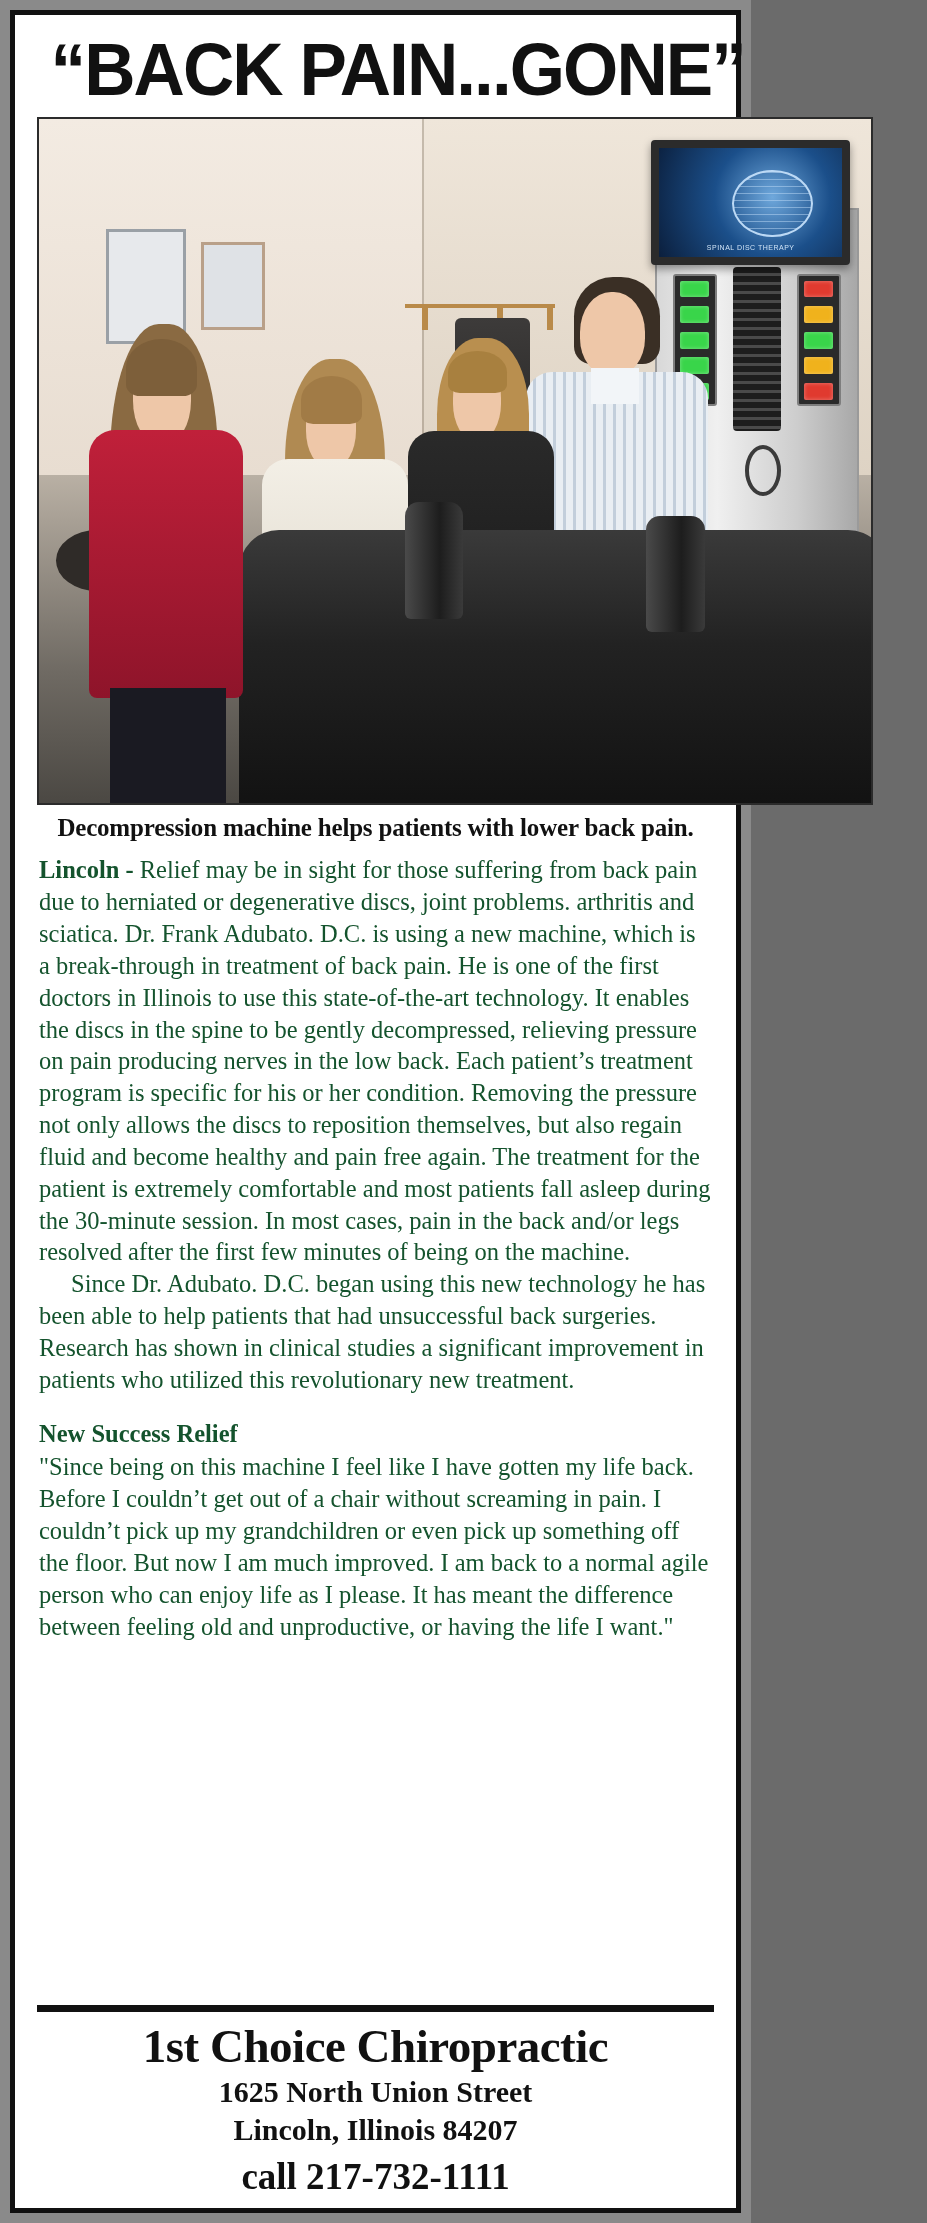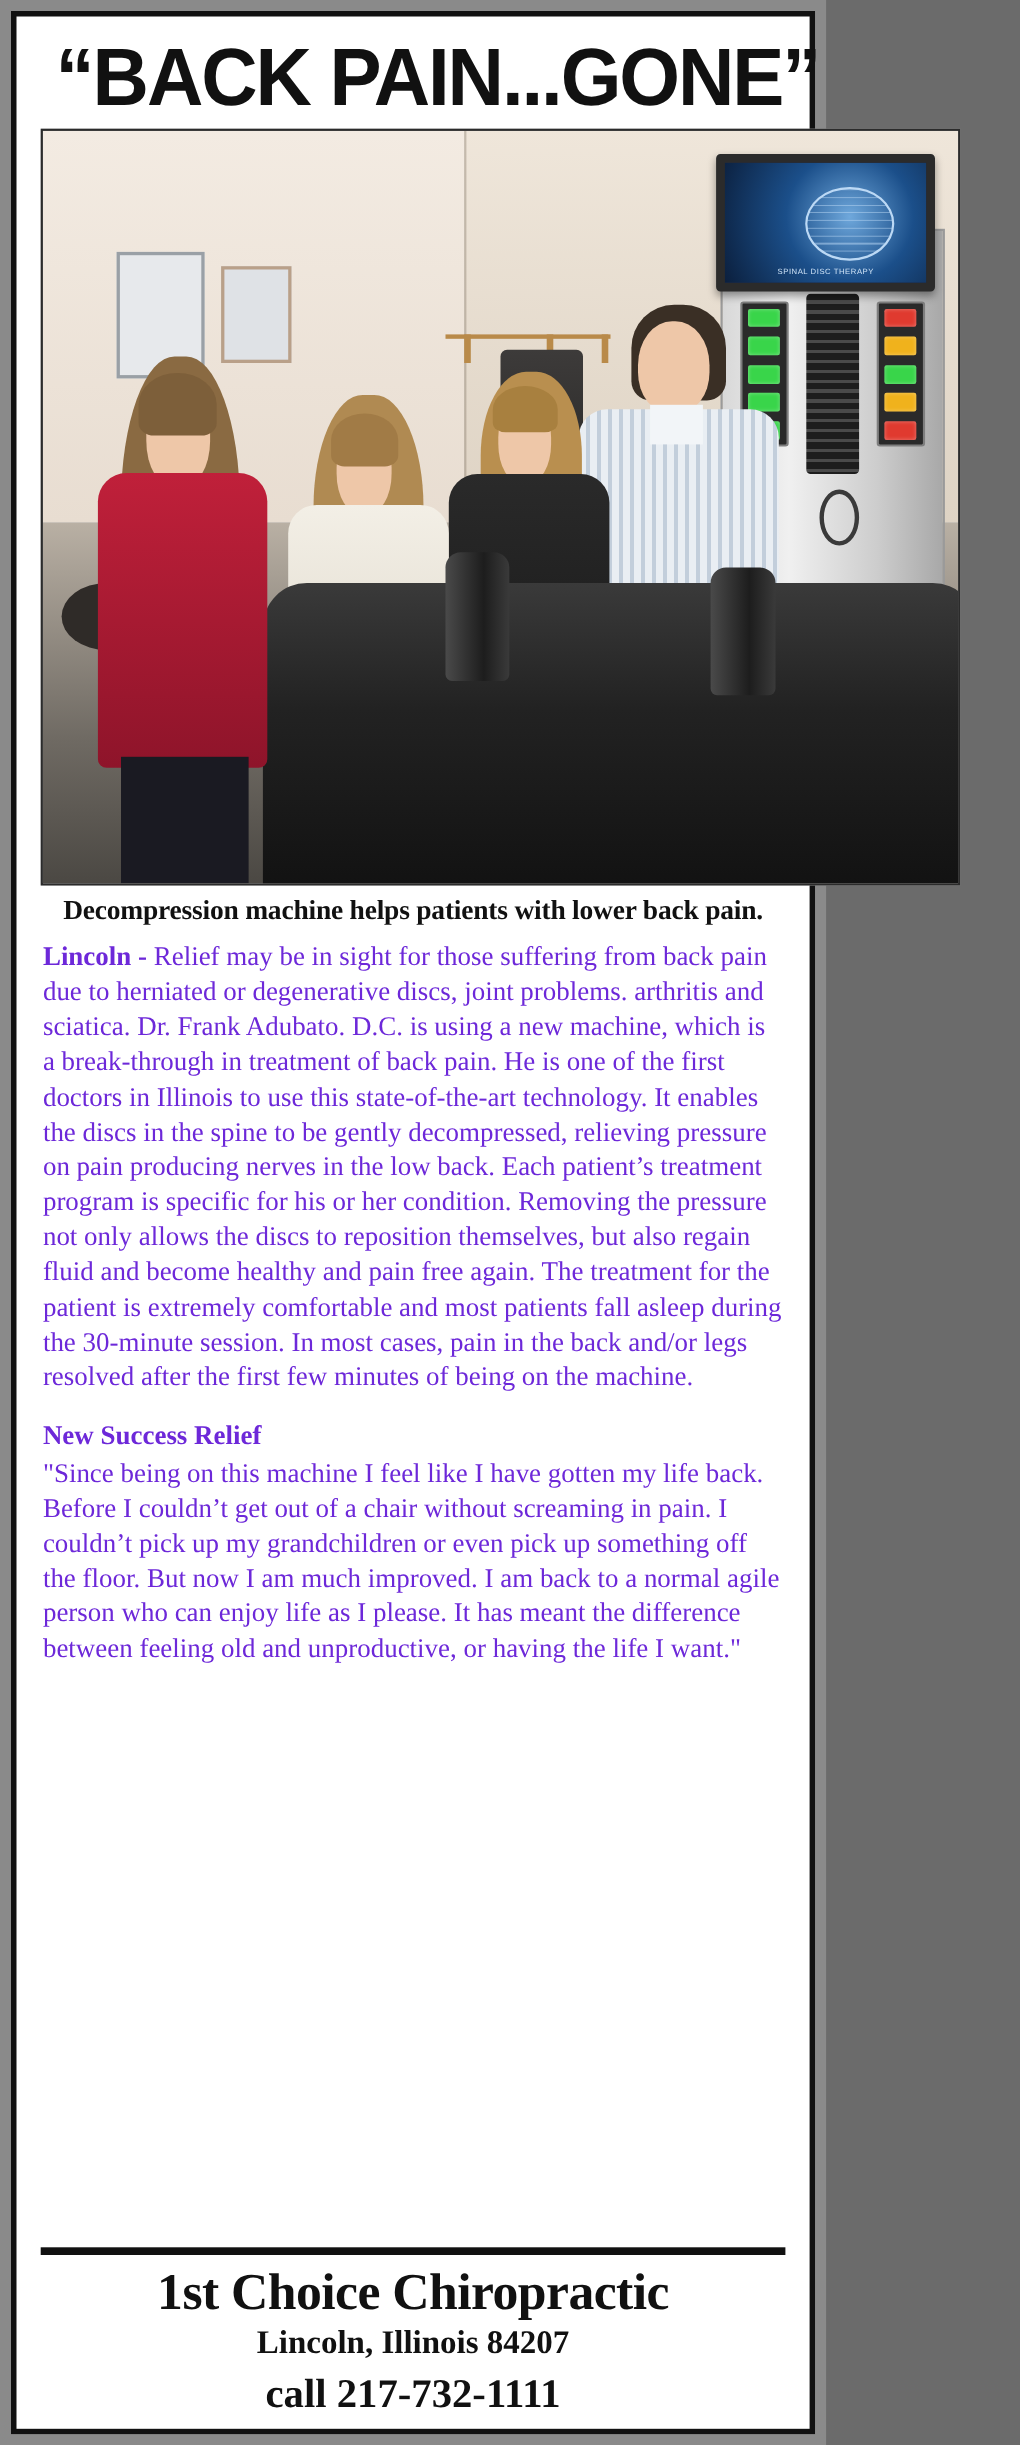--- a/index.html
+++ b/index.html
@@ -222,21 +222,21 @@
     font-size: 25px;
     color: #111111;
     margin: 9px 0 12px 0;
     letter-spacing: -0.2px;
   }
 
   
   .body-copy {
     font-size: 24.5px;
     line-height: 1.30;
-    color: #6d28d9;
+    color: #14532d;
     text-align: left;
     padding: 0 2px;
   }
   .body-copy p { margin: 0 0 0 0; }
   .lede-label { font-weight: bold; }
   .section-head {
     font-weight: bold;
     margin: 22px 0 2px 0;
     font-size: 24.5px;
   }
@@ -366,26 +366,28 @@
           <div class="pants"></div>
         </div>
       </div>
     </div>
 
     <div class="photo-caption">Decompression machine helps patients with lower back pain.</div>
 
     <div class="body-copy">
       <p><span class="lede-label">Lincoln -</span><span> Relief may be in sight for those suffering from back pain due to herniated or degenerative discs, joint problems. arthritis and sciatica. Dr. Frank Adubato. D.C. is using a new machine, which is a break-through in treatment of back pain. He is one of the first doctors in Illinois to use this state-of-the-art technology. It enables the discs in the spine to be gently decompressed, relieving pressure on pain producing nerves in the low back. Each patient’s treatment program is specific for his or her condition. Removing the pressure not only allows the discs to reposition themselves, but also regain fluid and become healthy and pain free again. The treatment for the patient is extremely comfortable and most patients fall asleep during the 30-minute session. In most cases, pain in the back and/or legs resolved after the first few minutes of being on the machine.</span></p>
 
+      <p class="indent">Since Dr. Adubato. D.C. began using this new technology he has been able to help patients that had unsuccessful back surgeries. Research has shown in clinical studies a significant improvement in patients who utilized this revolutionary new treatment.</p>
 
       <div class="section-head">New Success Relief</div>
       <p>"Since being on this machine I feel like I have gotten my life back. Before I couldn’t get out of a chair without screaming in pain. I couldn’t pick up my grandchildren or even pick up something off the floor. But now I am much improved. I am back to a normal agile person who can enjoy life as I please. It has meant the difference between feeling old and unproductive, or having the life I want."</p>
     </div>
 
     <div class="footer">
       <div class="rule"></div>
       <div class="clinic-name">1st Choice Chiropractic</div>
+      <div class="clinic-addr">1625 North Union Street</div>
       <div class="clinic-addr">Lincoln, Illinois 84207</div>
       <div class="cta">call  217-732-1111</div>
     </div>
 
   </div>
 </div>
 
 </body></html>

